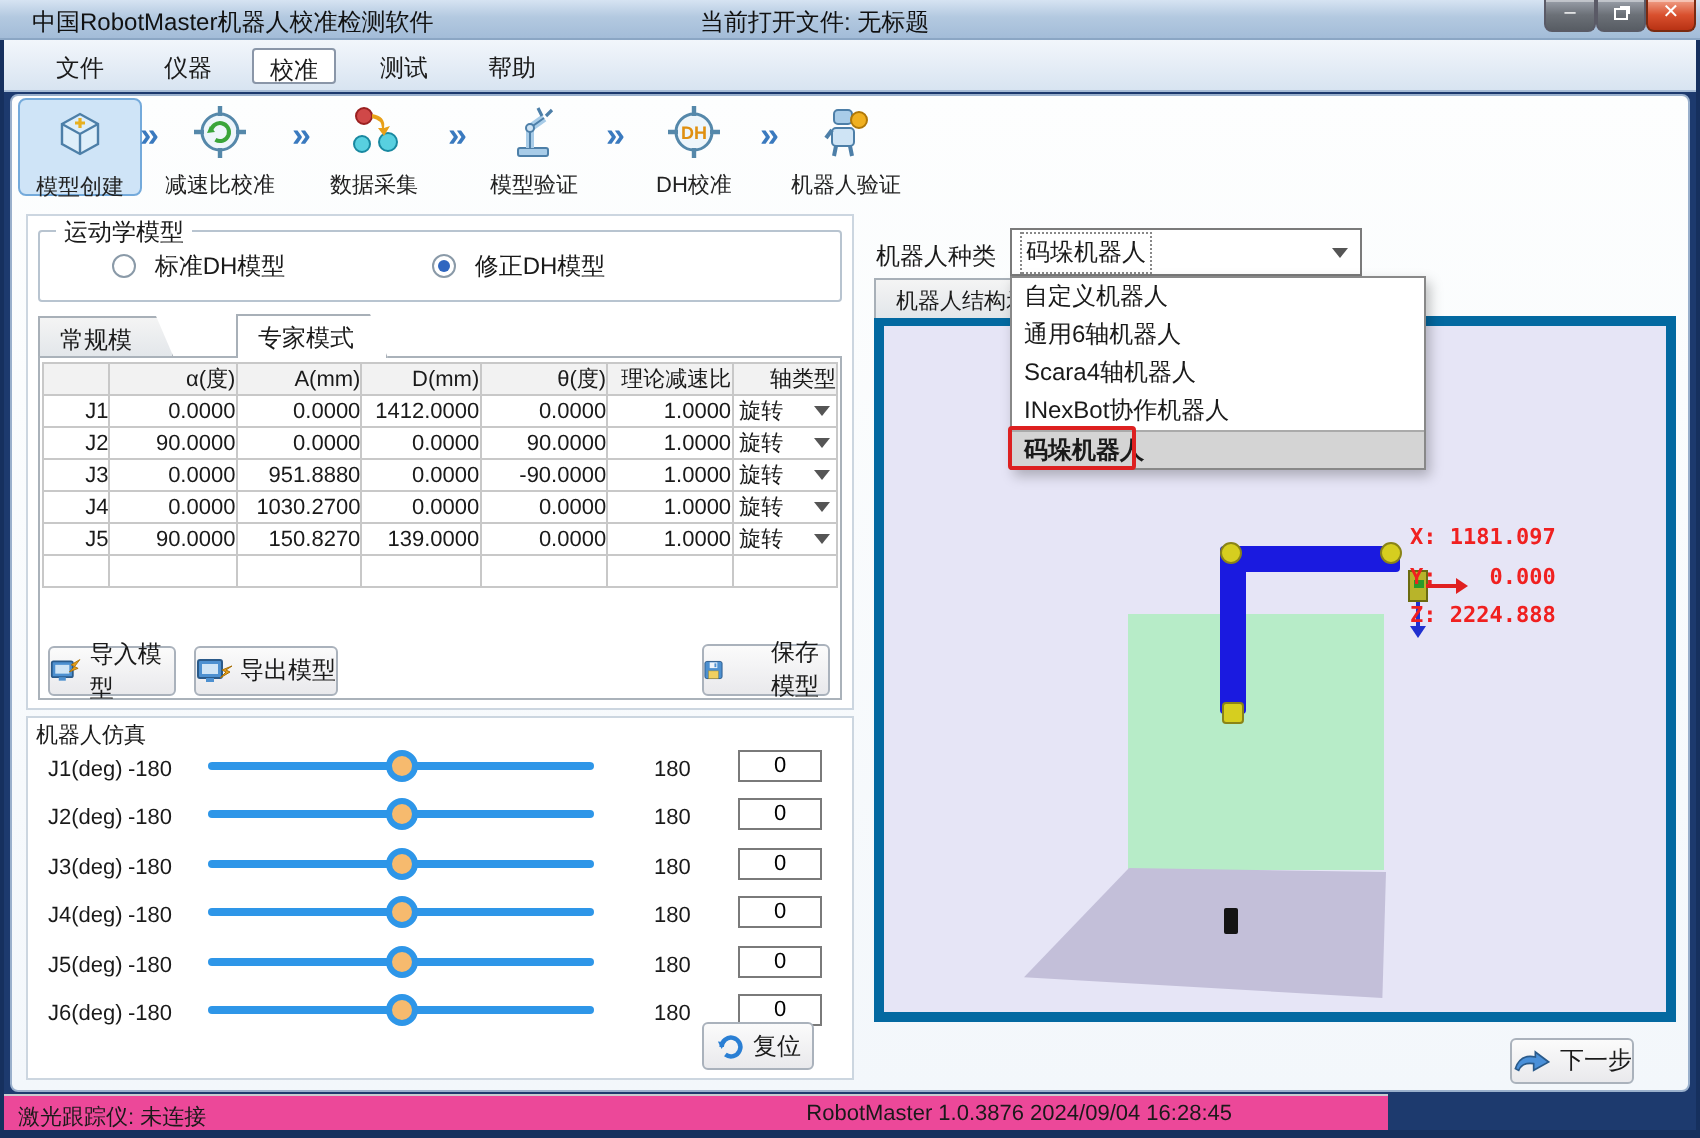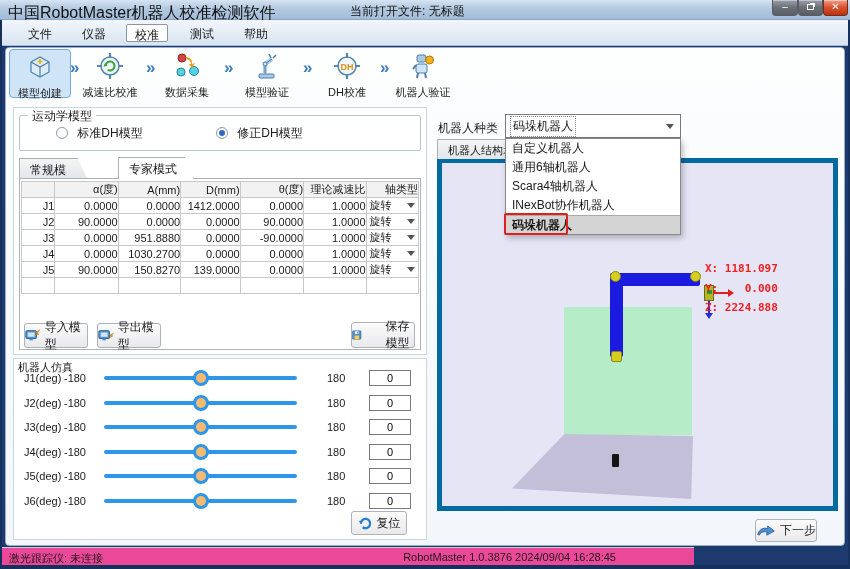--- a/index.html
+++ b/index.html
@@ -2,21 +2,21 @@
 <html><head>
 <meta charset="utf-8">
 <style>
   * { margin:0; padding:0; box-sizing:border-box; }
   html,body { width:850px; height:569px; overflow:hidden; }
   body { font-family:"Liberation Sans","DejaVu Sans",sans-serif; font-size:12px; color:#1a1a1a;
          background:#1d3a6e; position:relative; }
   
   .titlebar { position:absolute; left:0; top:0; width:850px; height:20px;
     background:linear-gradient(#d6e3f2,#b3c9e0 45%,#a3bcd8); border-bottom:1px solid #8ba6c4; }
-  .title-text { position:absolute; left:8px; top:3px; font-size:16px; color:#111;text-align:center; }
+  .title-text { position:absolute; left:16px; top:3px; font-size:12px; color:#111;text-align:center; }
   .file-text  { position:absolute; left:350px; top:3px; font-size:12px; color:#111; }
   .winbtn { position:absolute; top:0; height:16px; border:1px solid #5a5a66; border-top:none;
     border-radius:0 0 4px 4px; color:#fff; font-size:10px; text-align:center; line-height:14px;
     background:linear-gradient(#9aa0aa,#6b7077 50%,#585d64); box-shadow:inset 0 1px 0 rgba(255,255,255,.4); cursor:pointer; }
   .winbtn.close { background:linear-gradient(#f0a088,#d9502e 50%,#b83214); border-color:#7a2a10; }
   .maxglyph { display:inline-block; width:7px; height:6px; border:1px solid #fff; margin-top:4px; box-shadow:2px -2px 0 -1px #fff; }
   
   .menubar { position:absolute; left:2px; top:20px; width:846px; height:26px;
     background:linear-gradient(#f2f6fb,#d8e4f1); border-bottom:1px solid #a8bdd6; }
   .menu-item { position:absolute; top:4px; height:18px; padding:2px 8px; font-size:12px; cursor:pointer; }
@@ -45,21 +45,21 @@
   table.dh { position:absolute; border-collapse:collapse; font-size:11px; background:#fff; }
   table.dh th, table.dh td { border:1px solid #c8c8c8; text-align:right; padding:0; height:16px; }
   table.dh th { background:#f2f2f2; font-weight:normal; }
   .axis-cell { display:flex; align-items:center; justify-content:space-between; padding:0 3px; cursor:pointer; }
   .chev { width:0; height:0; border-left:4px solid transparent; border-right:4px solid transparent; border-top:5px solid #555; }
   
   .btn { position:absolute; display:flex; align-items:center; justify-content:center; gap:4px;
     background:linear-gradient(#fbfbfb,#e9e9ec); border:1px solid #aab2bc; border-radius:3px;
     font-size:12px; cursor:pointer; }
   
-  .sim-row { display:flex; align-items:center; height:24.5px; }
+  .sim-row { display:flex; align-items:flex-end; height:24.5px; }
   .sim-lbl { width:44px; padding-left:10px; font-size:11px; }
   .sim-min { width:28px; text-align:right; font-size:11px; }
   .sim-track-wrap { position:relative; width:193px; height:16px; margin-left:18px; cursor:pointer; }
   .sim-track { position:absolute; left:0; right:0; top:6px; height:4px; background:#2e96e8; border-radius:2px; }
   .sim-thumb { position:absolute; left:50%; top:0; width:16px; height:16px; margin-left:-8px; border-radius:50%;
     background:#f6ba6e; border:3px solid #2e96e8; }
   .sim-max { width:26px; margin-left:30px; font-size:11px; }
   .sim-input { width:42px; height:16px; margin-left:16px; border:1px solid #7a7a7a; text-align:center; font-size:11px;
     font-family:"Liberation Sans",sans-serif; }
   
@@ -275,21 +275,21 @@
 
 <div class="btn" style="left:24px;top:323px;width:64px;height:25px;z-index:4;">
   <svg width="18" height="15" viewBox="0 0 18 15">
     <rect x="1" y="2" width="12" height="9" rx="1" fill="#4d90d0" stroke="#2a5a8a"></rect>
     <rect x="3" y="4" width="8" height="5" fill="#cfe4f5"></rect>
     <rect x="5" y="11" width="4" height="2" fill="#4d90d0"></rect>
     <path d="M17 1 l-5 3 l2 1 l-3 3 l5 -2 l-2 -1 z" fill="#e8a018" stroke="#a87008" stroke-width=".5"></path>
   </svg>
   <span>导入模型</span>
 </div>
-<div class="btn" style="left:97px;top:323px;width:64px;height:25px;z-index:4;align-items:center;">
+<div class="btn" style="left:97px;top:323px;width:72px;height:25px;z-index:4;align-items:center;">
   <svg width="18" height="15" viewBox="0 0 18 15">
     <rect x="1" y="2" width="12" height="9" rx="1" fill="#4d90d0" stroke="#2a5a8a"></rect>
     <rect x="3" y="4" width="8" height="5" fill="#cfe4f5"></rect>
     <rect x="5" y="11" width="4" height="2" fill="#4d90d0"></rect>
     <path d="M11 6 l5 -3 l-2 -1 l3 -2 l-5 2 l2 1 z" transform="translate(1,5)" fill="#e8a018" stroke="#a87008" stroke-width=".5"></path>
   </svg>
   <span>导出模型</span>
 </div>
 <div class="btn" style="left:351px;top:322px;width:64px;height:26px;z-index:4;gap:24px;">
   <svg width="16" height="16" viewBox="0 0 20 20">
@@ -405,21 +405,21 @@
   <div style="position:absolute;left:266px;top:138px;width:2px;height:13px;background:#2030d0;"></div>
   <div style="position:absolute;left:263px;top:150px;width:0;height:0;border-left:4px solid transparent;border-right:4px solid transparent;border-top:6px solid #2030d0;"></div>
 
   <div class="coords" style="left:263px;top:90px;">
     <div>X: 1181.097</div>
     <div>Y:    0.000</div>
     <div>Z: 2224.888</div>
   </div>
 </div>
 
-<div class="dropdown" style="left:505px;top:138px;width:176px;">
+<div class="dropdown" style="left:505px;top:138px;width:208px;">
   <div class="dd-item">自定义机器人</div>
   <div class="dd-item">通用6轴机器人</div>
   <div class="dd-item">Scara4轴机器人</div>
   <div class="dd-item">INexBot协作机器人</div>
   <div class="dd-item hl">码垛机器人</div>
   <div class="red-annot" style="left:-2px;top:74px;width:64px;height:22px;"></div>
 </div>
 
 <div class="btn" style="left:755px;top:519px;width:62px;height:23px;z-index:4;">
   <svg width="20" height="14" viewBox="0 0 24 16">

